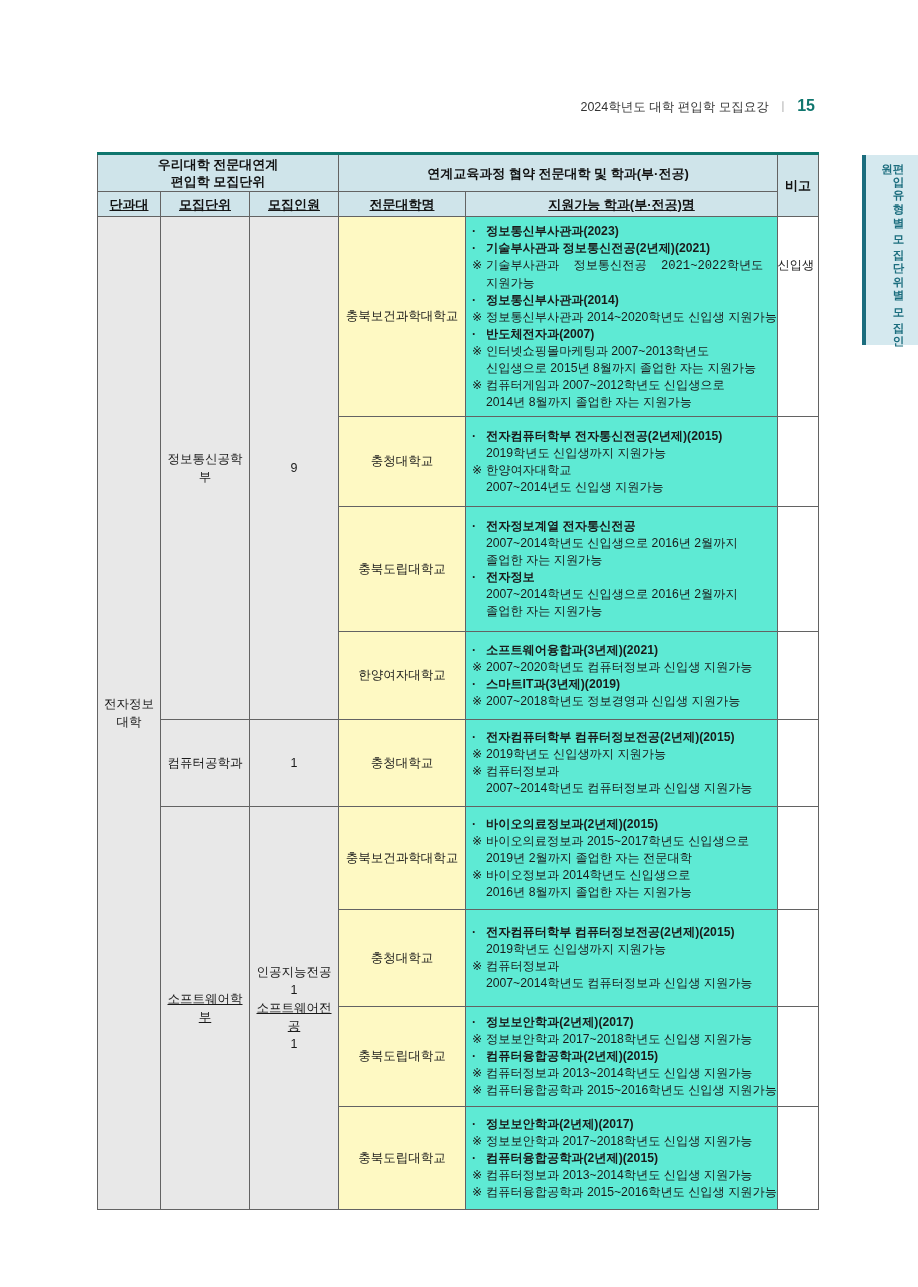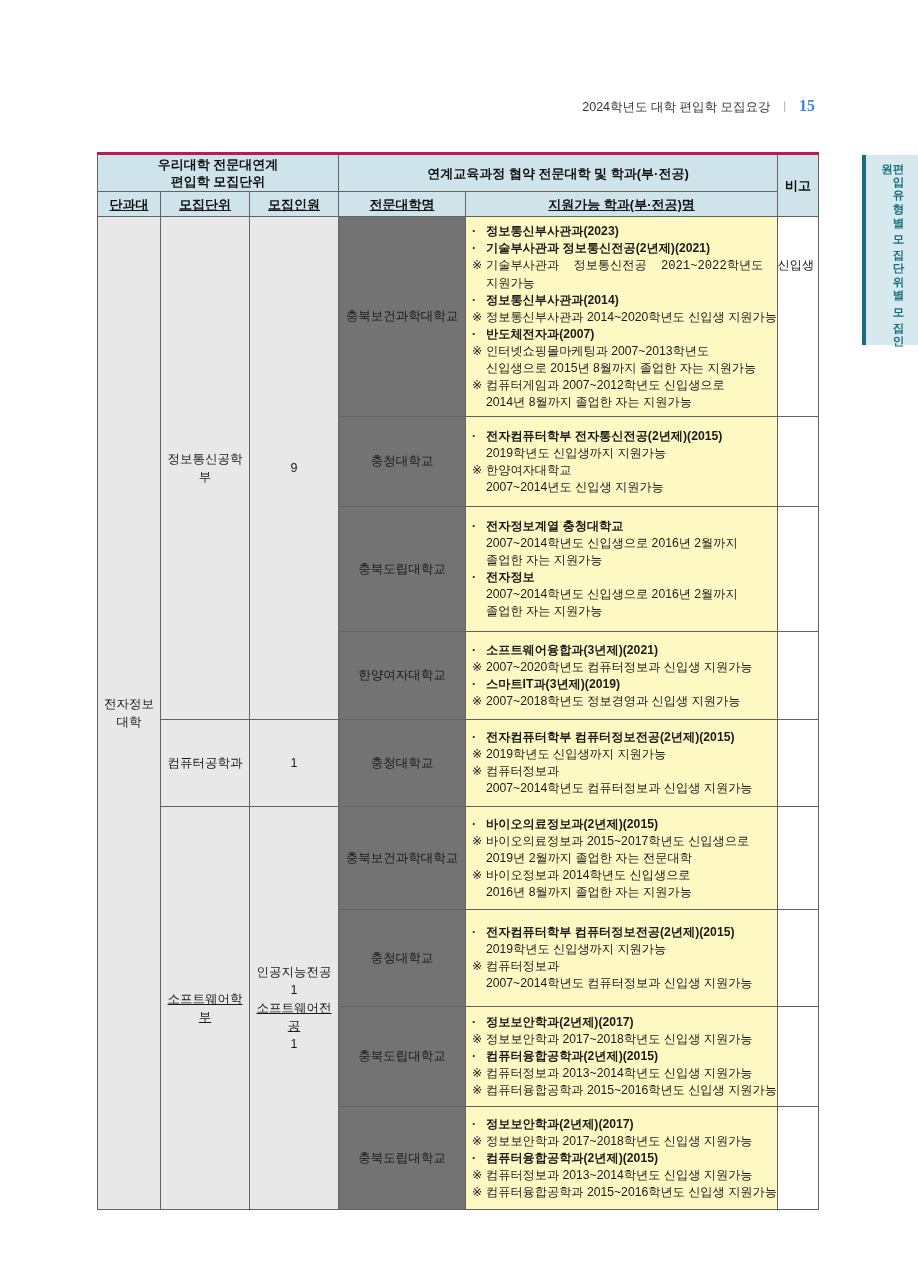--- a/index.html
+++ b/index.html
@@ -1,42 +1,42 @@
 <!DOCTYPE html>
 <html><head>
 <meta charset="utf-8">
 <style>
   html,body{margin:0;padding:0;}
   body{width:918px;height:1287px;background:#ffffff;position:relative;
        font-family:"Liberation Sans","DejaVu Sans",sans-serif;color:#1a1a1a;overflow:hidden;}
   .page-header{position:absolute;top:97px;left:97px;width:718px;text-align:right;
        font-size:12.5px;color:#333;white-space:nowrap;}
   .page-header .sep{color:#a9a9a9;margin:0 8px;}
-  .page-header .pgnum{font-weight:bold;font-size:16px;color:#3b82f6;font-family:Liberation Serif, serif;}
+  .page-header .pgnum{font-weight:bold;font-size:16px;color:#0f766e;}
 
   .side-tab{position:absolute;left:862px;top:155px;width:56px;height:190px;
        background:#d5e9ef;border-left:4px solid #1b6d7e;box-sizing:border-box;
        display:flex;align-items:center;justify-content:center;}
   .side-tab .vlabel{writing-mode:vertical-rl;font-size:11.5px;font-weight:bold;
        color:#1b6d7e;letter-spacing:2px;line-height:1;}
 
   table.main{position:absolute;left:97px;top:152px;width:721px;table-layout:fixed;
-       border-collapse:collapse;border-top:3px solid #be185d;}
+       border-collapse:collapse;border-top:3px solid #0f766e;}
   table.main td,table.main th{border:1px solid #636363;box-sizing:border-box;}
   thead th{background:#cfe4ea;font-size:13px;font-weight:bold;color:#111;
        text-align:center;vertical-align:middle;padding:1px 2px;line-height:17px;}
   tr.th1{height:37px;}  tr.th2{height:25px;text-decoration:underline;}
   tr.h1{height:200px;} tr.h2{height:90px;}  tr.h3{height:125px;}
   tr.h4{height:88px;}  tr.h5{height:87px;}  tr.h6{height:103px;}
   tr.h7{height:97px;}  tr.h8{height:100px;} tr.h9{height:103px;}
 
   td.gray{background:#e8e8e8;text-align:center;vertical-align:middle;
        font-size:12.5px;line-height:18px;}
-  td.jc{background:#737373;text-align:center;vertical-align:middle;font-size:12.5px;}
-  td.majors{background:#fef9c3;vertical-align:middle;padding:5px 4px 5px 6px;font-size:12.2px;}
+  td.jc{background:#fef9c3;text-align:center;vertical-align:middle;font-size:12.5px;}
+  td.majors{background:#5eead4;vertical-align:middle;padding:5px 4px 5px 6px;font-size:12.2px;}
   td.remark{background:#fff;}
   .ln{line-height:17px;white-space:nowrap;}
   .ln .px{display:inline-block;width:14px;}
   .ln.b, .ln.bu{font-weight:bold;}
   .ln.bu .tx{}
   .ln.j .tx{word-spacing:7px;font-family:Liberation Mono, monospace;}
   .under{text-decoration:underline;}
 </style>
 </head>
 <body>
@@ -105,21 +105,21 @@
         <div class="ln b"><span class="px">·</span><span class="tx">전자컴퓨터학부 전자통신전공(2년제)(2015)</span></div>
         <div class="ln c"><span class="px"></span><span class="tx">2019학년도 신입생까지 지원가능</span></div>
         <div class="ln n"><span class="px">※</span><span class="tx">한양여자대학교</span></div>
         <div class="ln c"><span class="px"></span><span class="tx">2007~2014년도 신입생 지원가능</span></div>
       </td>
       <td class="remark"></td>
     </tr>
     <tr class="h3">
       <td class="jc">충북도립대학교</td>
       <td class="majors">
-        <div class="ln b"><span class="px">·</span><span class="tx">전자정보계열 충청대학교</span></div>
+        <div class="ln b"><span class="px">·</span><span class="tx">전자정보계열 전자통신전공</span></div>
         <div class="ln c"><span class="px"></span><span class="tx">2007~2014학년도 신입생으로 2016년 2월까지</span></div>
         <div class="ln c"><span class="px"></span><span class="tx">졸업한 자는 지원가능</span></div>
         <div class="ln b"><span class="px">·</span><span class="tx">전자정보</span></div>
         <div class="ln c"><span class="px"></span><span class="tx">2007~2014학년도 신입생으로 2016년 2월까지</span></div>
         <div class="ln c"><span class="px"></span><span class="tx">졸업한 자는 지원가능</span></div>
       </td>
       <td class="remark"></td>
     </tr>
     <tr class="h4">
       <td class="jc">한양여자대학교</td>

